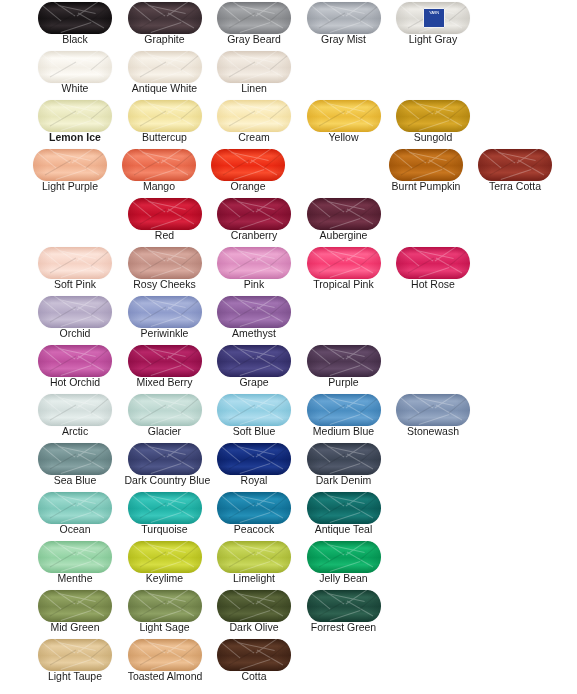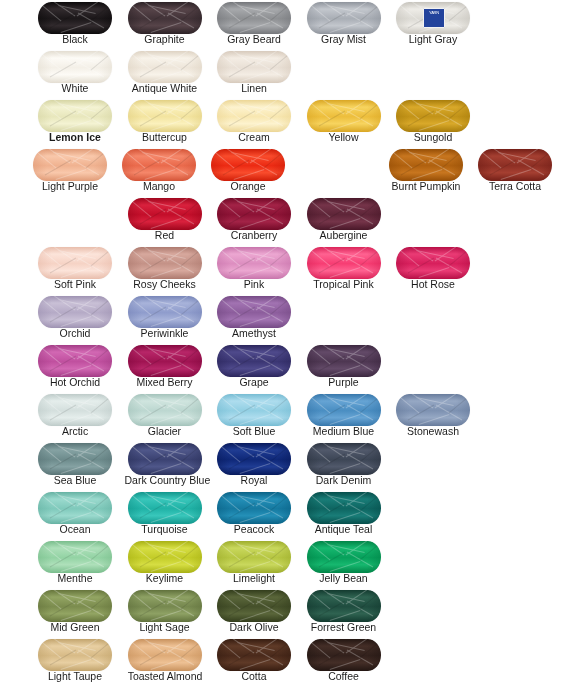--- a/index.html
+++ b/index.html
@@ -1168,32 +1168,14 @@
             <i class="s3 dk"></i>
             <i class="s4"></i>
             <i class="s5"></i>
             <i class="s6 dk"></i>
             <i class="s7"></i>
             <i class="s8"></i>
           </div>
         </div>
         <div class="label">Cotta</div>
       </div>
-      <div class="swatch" style="left: 303.5px;">
-        <div class="skein">
-          <div class="body" style="background: linear-gradient(rgb(35, 22, 18) 0%, rgb(68, 46, 39) 22%, rgb(50, 33, 28) 52%, rgb(68, 46, 39) 74%, rgb(35, 22, 18) 100%);"></div>
-          <div class="cap-l" style="background: linear-gradient(90deg, rgb(35, 22, 18) 0%, rgba(0, 0, 0, 0) 100%); opacity: 0.55;"></div>
-          <div class="cap-r" style="background: linear-gradient(270deg, rgb(35, 22, 18) 0%, rgba(0, 0, 0, 0) 100%); opacity: 0.55;"></div>
-          <div class="strands">
-            <i class="s1"></i>
-            <i class="s2"></i>
-            <i class="s3 dk"></i>
-            <i class="s4"></i>
-            <i class="s5"></i>
-            <i class="s6 dk"></i>
-            <i class="s7"></i>
-            <i class="s8"></i>
-          </div>
-        </div>
-        <div class="label">Coffee</div>
-      </div>
     </div>
   </div>
 
 </body></html>

